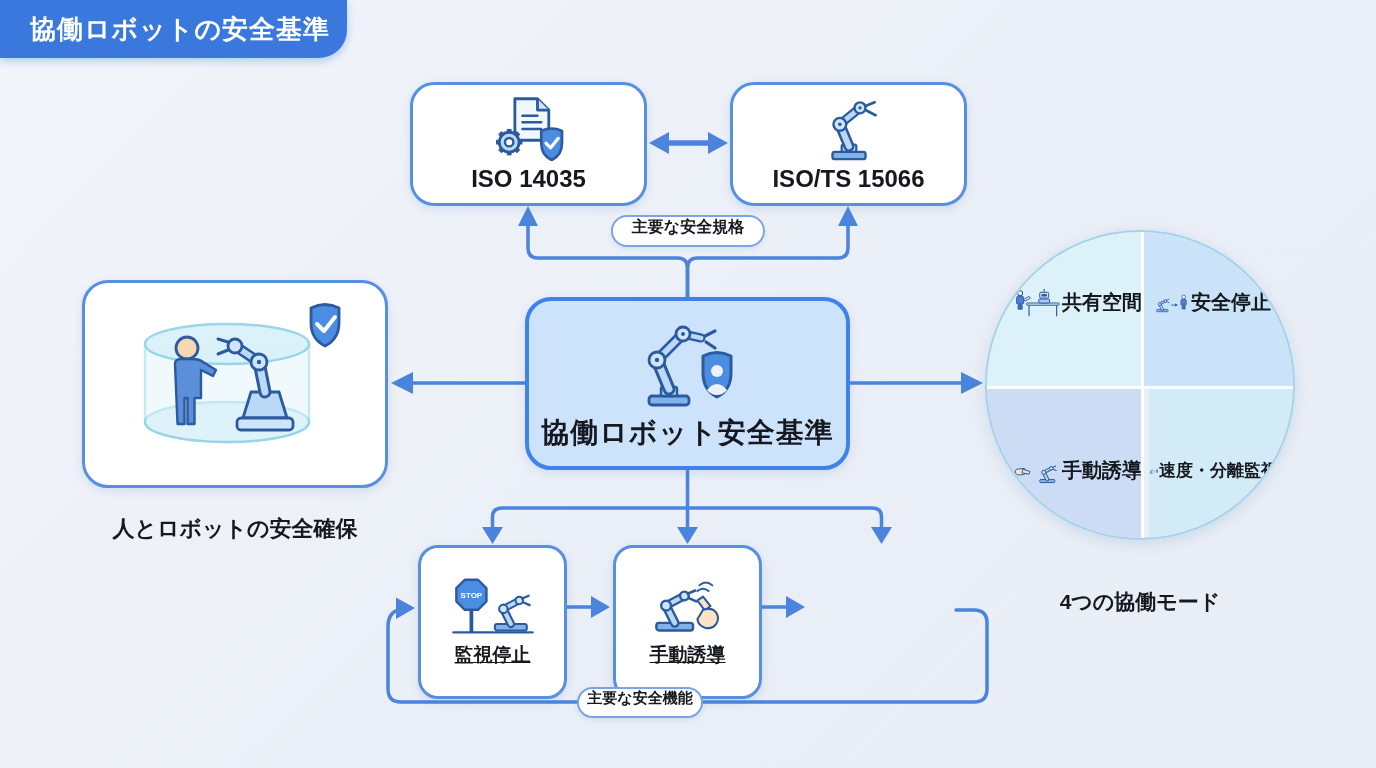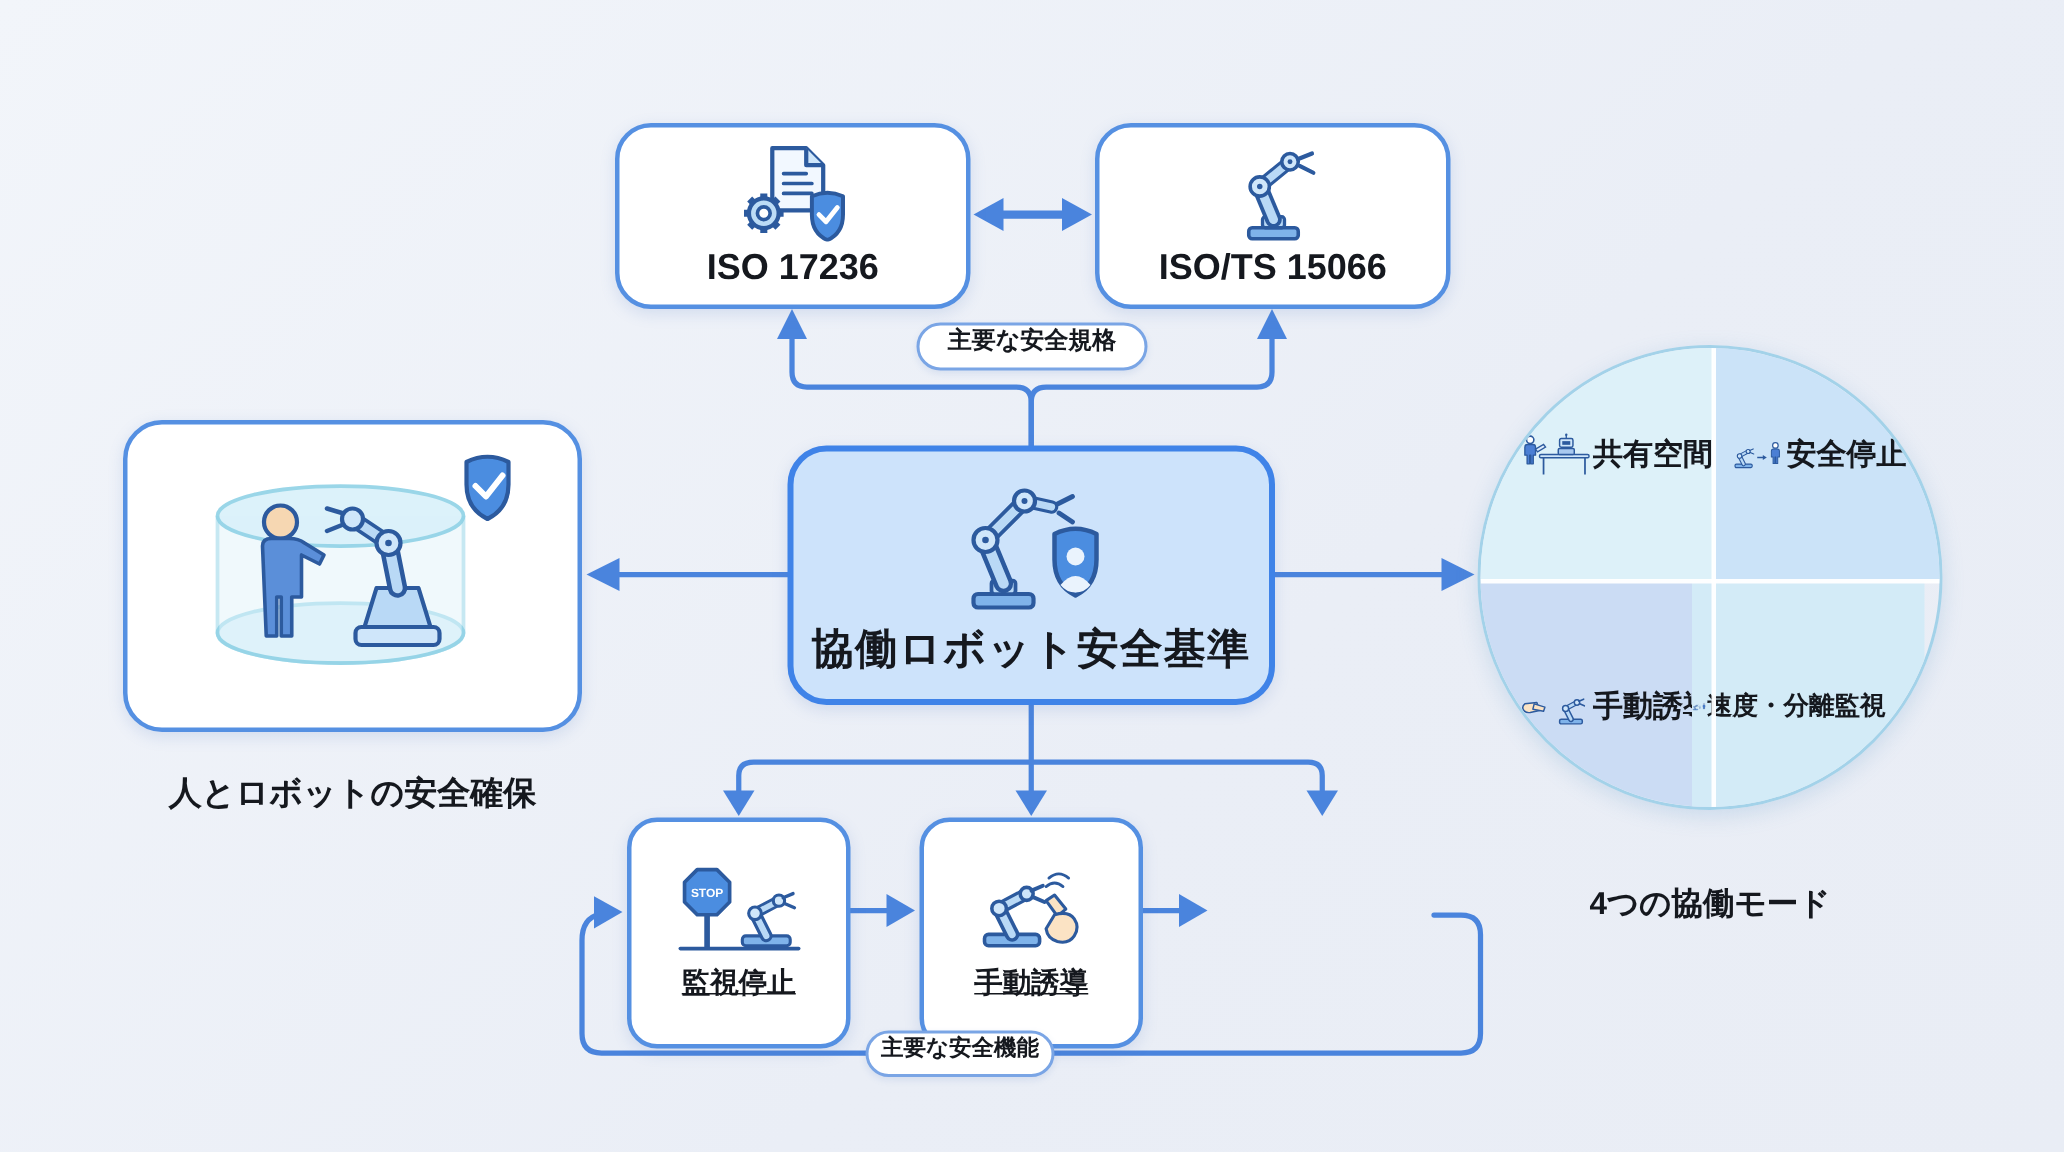--- a/index.html
+++ b/index.html
@@ -62,21 +62,21 @@
     border-radius:50%;overflow:hidden;border:2px solid #a3d2e9;box-sizing:border-box;
     box-shadow:0 4px 14px rgba(90,150,200,.22);
   }
   .quad{position:absolute;width:155px;height:155px;display:flex;flex-direction:row;
     align-items:center;box-sizing:border-box;}
   .quad-label{color:#15181e;font-weight:700;font-size:20px;white-space:nowrap;}
   .quad-label.small{font-size:17px;}
   .q-tl{left:0;top:0;justify-content:flex-end;padding:0 0 14px 26px;}
   .q-tr{left:155px;top:0;justify-content:flex-start;padding:0 26px 14px 12px;}
   .q-bl{left:0;top:155px;justify-content:flex-start;padding:12px 0 0 26px;}
-  .q-br{left:141px;top:155px;justify-content:flex-start;padding:12px 26px 0 0;}
+  .q-br{left:162px;top:155px;justify-content:flex-start;padding:12px 26px 0 0;}
   .divider-v{position:absolute;left:153.5px;top:0;width:3px;height:310px;background:rgba(255,255,255,.95);}
   .divider-h{position:absolute;left:0;top:153.5px;width:310px;height:3px;background:rgba(255,255,255,.95);}
 </style>
 </head>
 <body>
 
 <div class="canvas">
 
   <svg width="0" height="0" style="position:absolute" aria-hidden="true">
     <defs>
@@ -135,38 +135,41 @@
       <polygon points="983,383 961,372 961,394"></polygon>
       <polygon points="687.5,544 677,527 698,527"></polygon>
       <polygon points="492.5,544 482,527 503,527"></polygon>
       <polygon points="881.5,544 871,527 892,527"></polygon>
       <polygon points="610,607 591,596 591,618"></polygon>
       <polygon points="805,607 786,596 786,618"></polygon>
       <polygon points="415,608 396,597.5 396,619"></polygon>
     </g>
   </svg>
 
+  <div class="banner">
+    <span class="banner-title">協働ロボットの安全基準</span>
+  </div>
 
   <div class="card std-card" style="left:410px;top:82px;">
     <svg class="icon" width="86" height="66" viewBox="0 0 90 70">
       <path d="M30 4 h24 l12 12 v32 h-36 z" fill="#f2f8ff" stroke="#2c5a9e" stroke-width="3" stroke-linejoin="round"></path>
       <path d="M54 4 v12 h12" fill="#cfe6fa" stroke="#2c5a9e" stroke-width="3" stroke-linejoin="round"></path>
       <path d="M38 22 h16 M38 29 h20 M38 36 h20" stroke="#2c5a9e" stroke-width="2.6" stroke-linecap="round"></path>
       <g stroke="#2c5a9e">
         <line x1="24" y1="36" x2="24" y2="64" stroke-width="5"></line>
         <line x1="10" y1="50" x2="38" y2="50" stroke-width="5"></line>
         <line x1="14" y1="40" x2="34" y2="60" stroke-width="5"></line>
         <line x1="34" y1="40" x2="14" y2="60" stroke-width="5"></line>
         <circle cx="24" cy="50" r="10.5" fill="#bcdcf6" stroke-width="3"></circle>
         <circle cx="24" cy="50" r="4.5" fill="#ffffff" stroke-width="2.6"></circle>
       </g>
       <path d="M58 38 q11,-5 22,0 v13 q0,13 -11,18 q-11,-5 -11,-18 z" fill="#4b8de0" stroke="#2c5a9e" stroke-width="2.8" stroke-linejoin="round"></path>
       <polyline points="63,51 68,56 76,46" fill="none" stroke="#ffffff" stroke-width="3.4" stroke-linecap="round" stroke-linejoin="round"></polyline>
     </svg>
-    <div class="card-label">ISO 17236</div>
+    <div class="card-label">ISO 14035</div>
   </div>
 
   <div class="card std-card" style="left:730px;top:82px;">
     <svg class="icon" width="74" height="66" viewBox="0 0 80 72">
       <rect x="22" y="62" width="36" height="8" rx="2.5" fill="#7fb3ea" stroke="#2c5a9e" stroke-width="2.6"></rect>
       <rect x="32" y="54" width="16" height="8" rx="2" fill="#b9d9f6" stroke="#2c5a9e" stroke-width="2.4"></rect>
       <line x1="40" y1="56" x2="30" y2="32" stroke="#2c5a9e" stroke-width="12" stroke-linecap="round"></line>
       <line x1="40" y1="56" x2="30" y2="32" stroke="#b9d9f6" stroke-width="6.5" stroke-linecap="round"></line>
       <line x1="30" y1="32" x2="52" y2="14" stroke="#2c5a9e" stroke-width="10" stroke-linecap="round"></line>
       <line x1="30" y1="32" x2="52" y2="14" stroke="#b9d9f6" stroke-width="5.5" stroke-linecap="round"></line>

